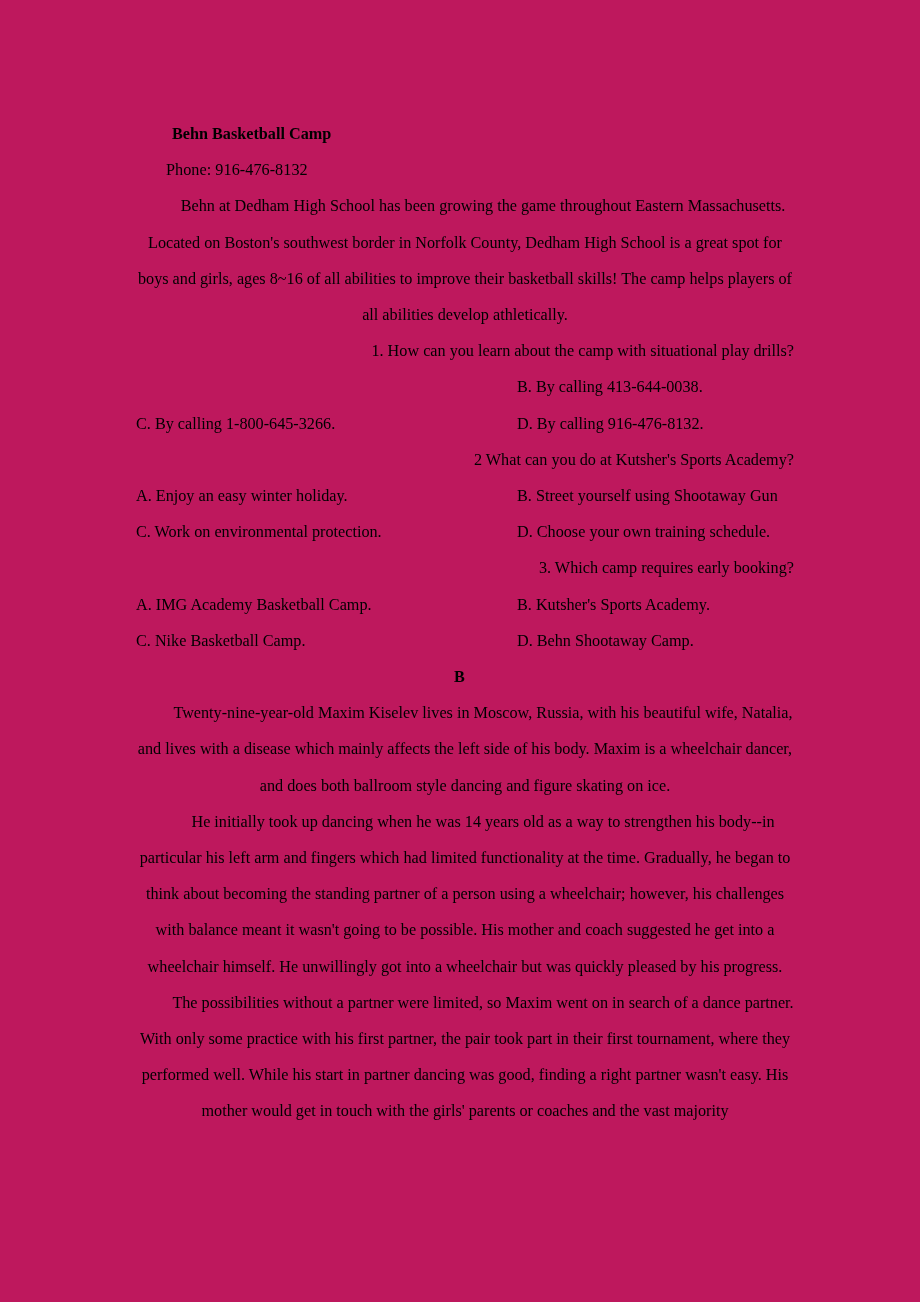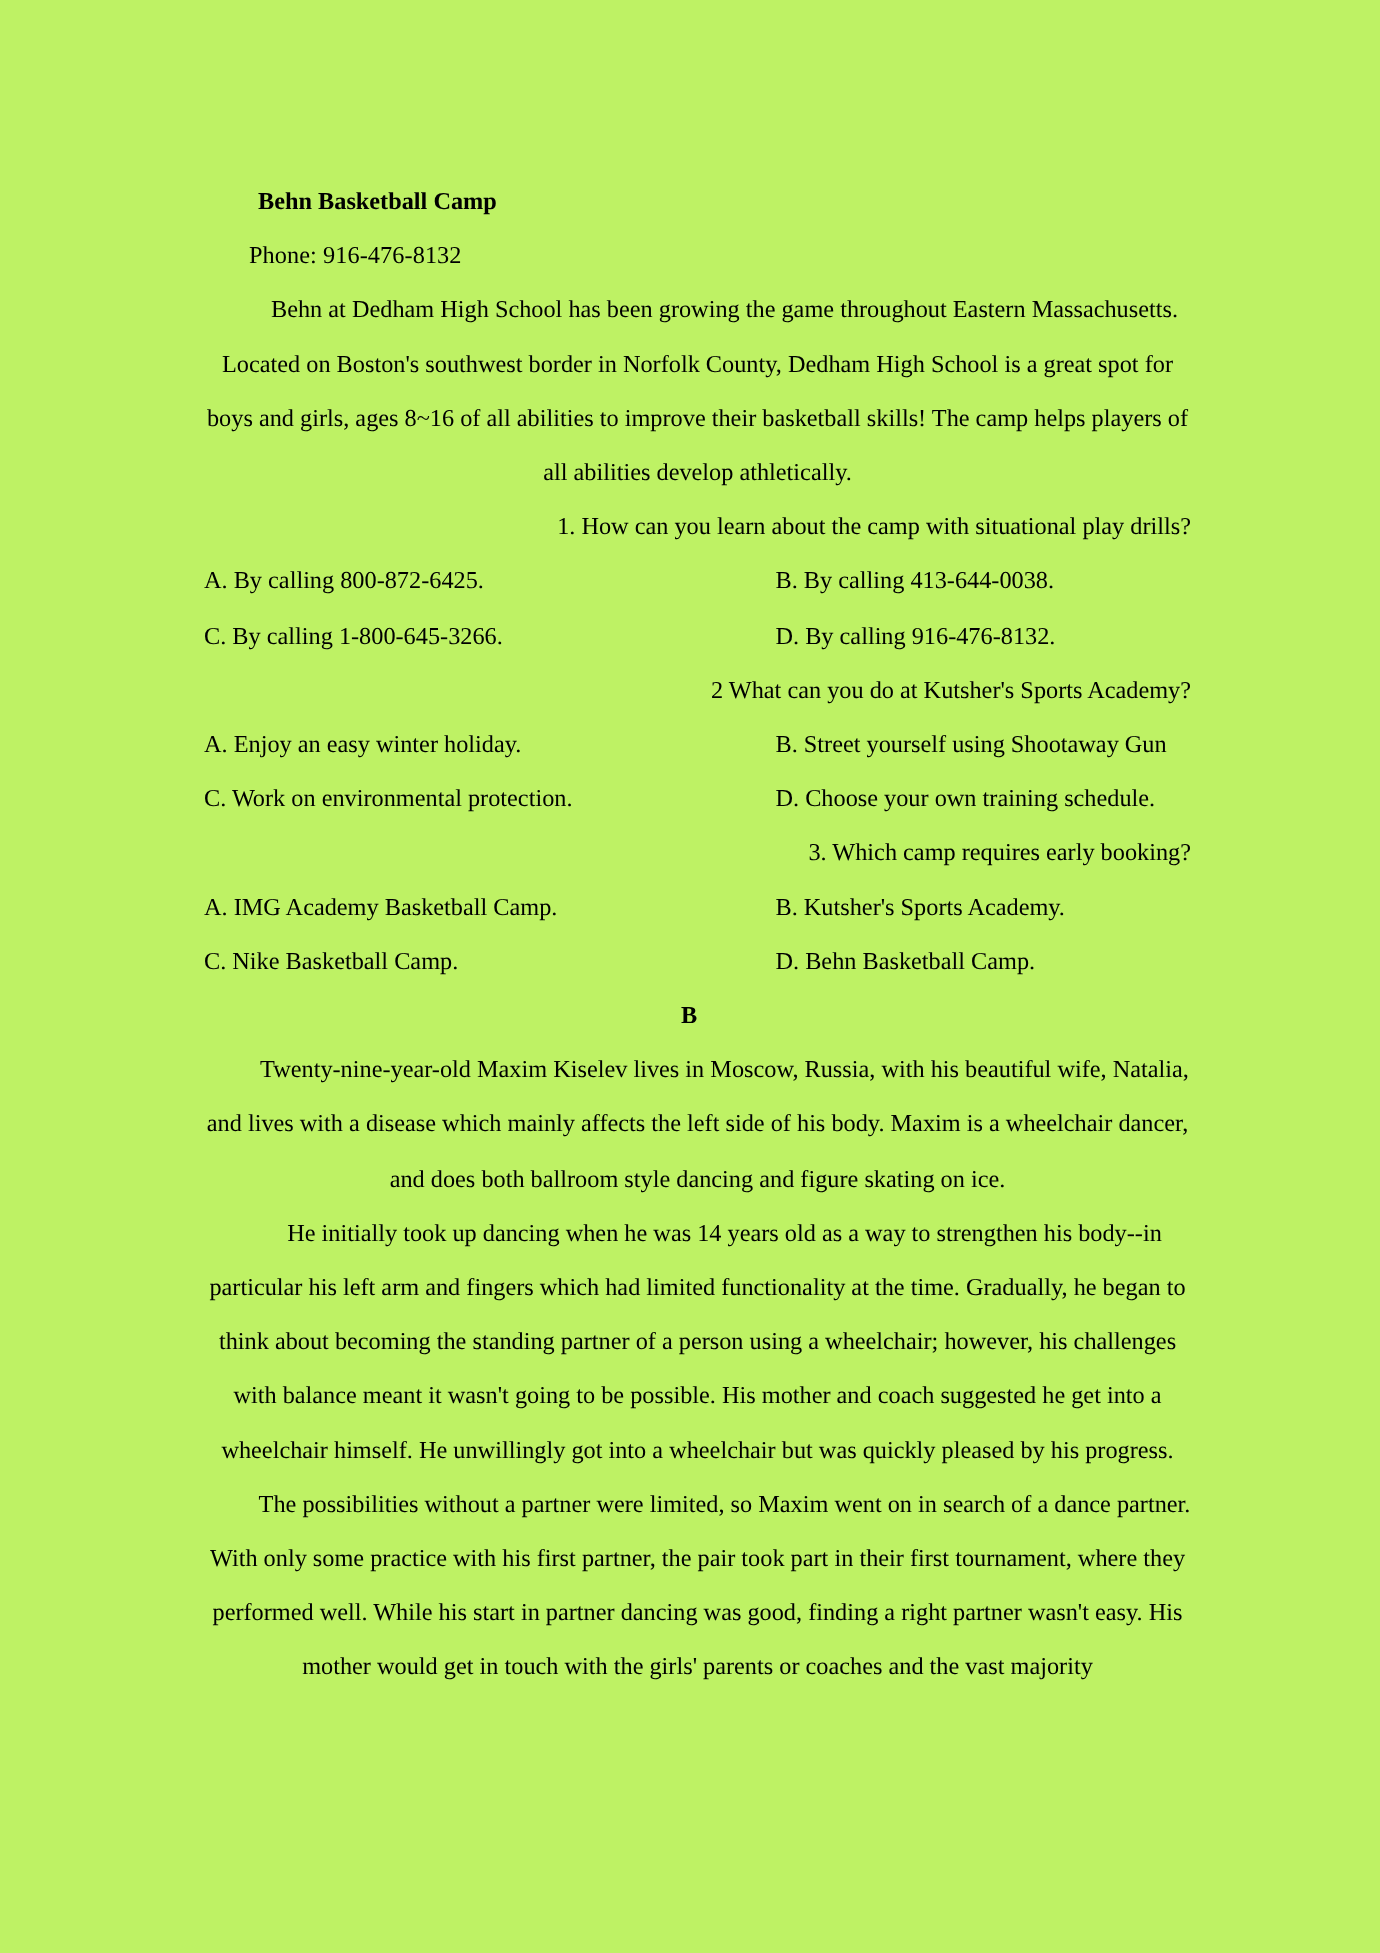--- a/index.html
+++ b/index.html
@@ -10,21 +10,21 @@
   }
   body {
     font-family: "Liberation Serif", "DejaVu Serif", serif;
     color: #000000;
   }
   #page {
     position: relative;
     width: 920px;
     height: 1302px;
     margin: 0 auto;
-    background: #bef264;
+    background: #be185d;
     overflow: hidden;
     box-sizing: border-box;
   }
   
   .content {
     position: absolute;
     left: 136px;
     top: 116px;
     width: 658px;
   }
@@ -90,21 +90,20 @@
 <div id="page">
   <div class="content">
 
     <div class="heading">Behn Basketball Camp</div>
     <div class="line addr">Phone: 916-476-8132</div>
 
     <p class="para">Behn at Dedham High School has been growing the game throughout Eastern Massachusetts. Located on Boston's southwest border in Norfolk County, Dedham High School is a great spot for boys and girls, ages 8~16 of all abilities to improve their basketball skills! The camp helps players of all abilities develop athletically.</p>
 
     <div class="question">1. How can you learn about the camp with situational play drills?</div>
     <div class="opt-row">
-      <span class="opt-left">A. By calling 800-872-6425.</span>
       <span class="opt-right">B. By calling 413-644-0038.</span>
     </div>
     <div class="opt-row">
       <span class="opt-left">C. By calling 1-800-645-3266.</span>
       <span class="opt-right">D. By calling 916-476-8132.</span>
     </div>
 
     <div class="question">2 What can you do at Kutsher's Sports Academy?</div>
     <div class="opt-row">
       <span class="opt-left">A. Enjoy an easy winter holiday.</span>
@@ -115,21 +114,21 @@
       <span class="opt-right">D. Choose your own training schedule.</span>
     </div>
 
     <div class="question">3. Which camp requires early booking?</div>
     <div class="opt-row">
       <span class="opt-left">A. IMG Academy Basketball Camp.</span>
       <span class="opt-right">B. Kutsher's Sports Academy.</span>
     </div>
     <div class="opt-row">
       <span class="opt-left">C. Nike Basketball Camp.</span>
-      <span class="opt-right">D. Behn Basketball Camp.</span>
+      <span class="opt-right">D. Behn Shootaway Camp.</span>
     </div>
 
     <div class="section-marker">B</div>
 
     <p class="para">Twenty-nine-year-old Maxim Kiselev lives in Moscow, Russia, with his beautiful wife, Natalia, and lives with a disease which mainly affects the left side of his body. Maxim is a wheelchair dancer, and does both ballroom style dancing and figure skating on ice.</p>
     <p class="para">He initially took up dancing when he was 14 years old as a way to strengthen his body--in particular his left arm and fingers which had limited functionality at the time. Gradually, he began to think about becoming the standing partner of a person using a wheelchair; however, his challenges with balance meant it wasn't going to be possible. His mother and coach suggested he get into a wheelchair himself. He unwillingly got into a wheelchair but was quickly pleased by his progress.</p>
     <p class="para">The possibilities without a partner were limited, so Maxim went on in search of a dance partner. With only some practice with his first partner, the pair took part in their first tournament, where they performed well. While his start in partner dancing was good, finding a right partner wasn't easy. His mother would get in touch with the girls' parents or coaches and the vast majority</p>
 
   </div>
 </div>

